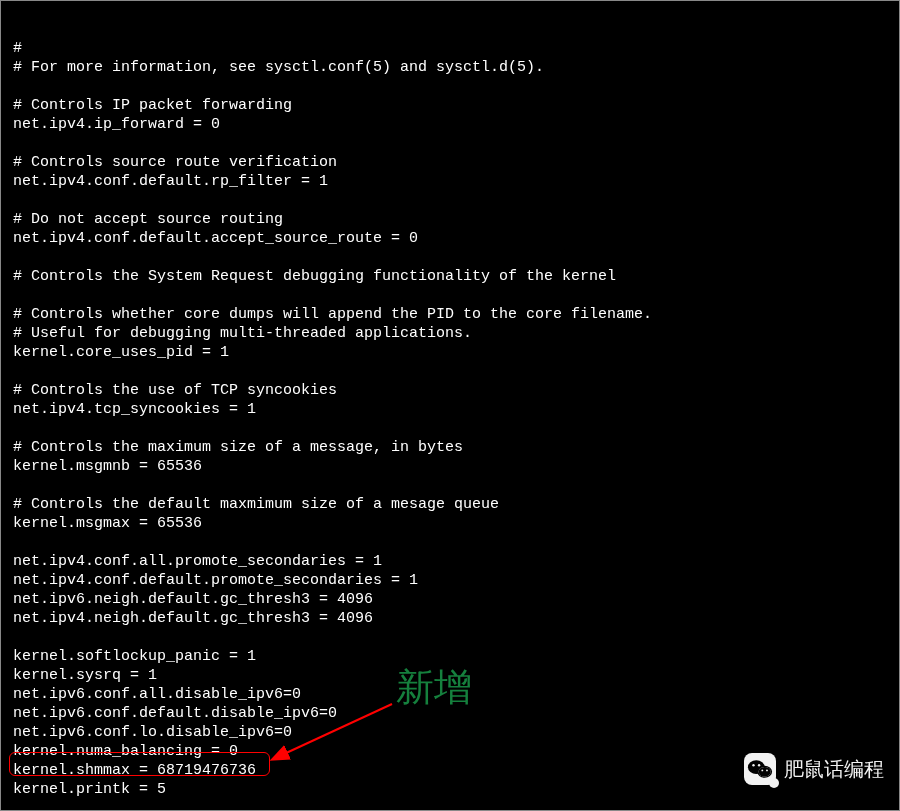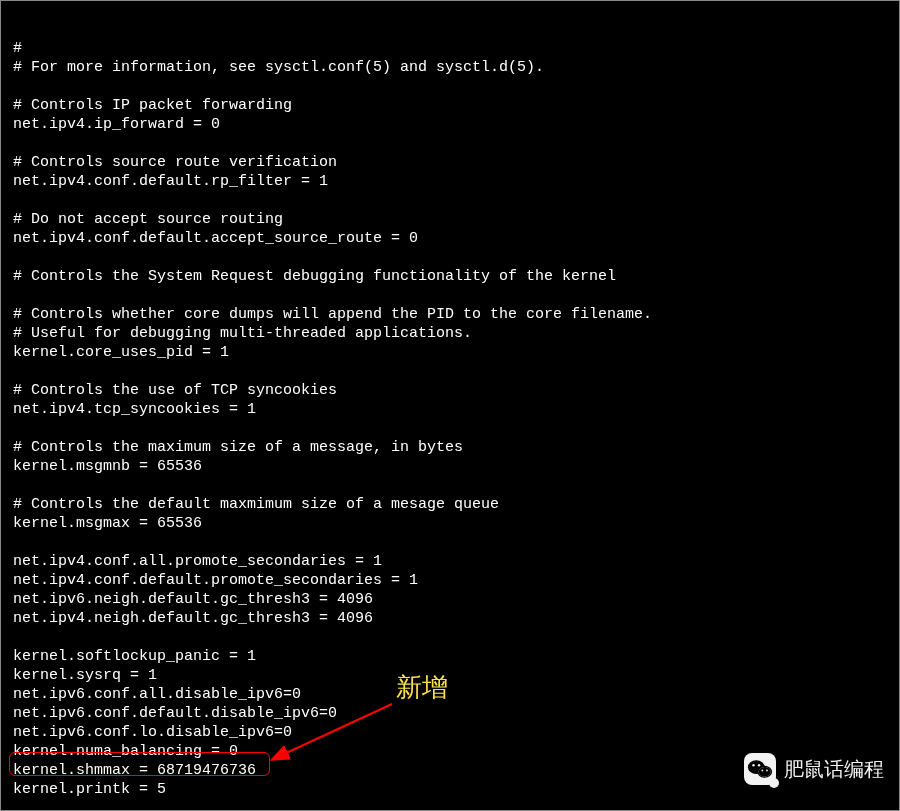--- a/index.html
+++ b/index.html
@@ -33,23 +33,23 @@
     width: 261px;
     height: 24px;
     border: 1.5px solid #ff0000;
     border-radius: 6px;
     pointer-events: none;
   }
   .annotation-text {
     position: absolute;
     left: 396px;
     top: 678px;
-    color: #fde047;
+    color: #15803d;
     font-family: "Microsoft YaHei", "PingFang SC", sans-serif;
-    font-size: 26px;
+    font-size: 38px;
     font-weight: 400;
     pointer-events: none;
   }
   .arrow-svg {
     position: absolute;
     left: 270px;
     top: 690px;
     width: 130px;
     height: 80px;
     pointer-events: none;

